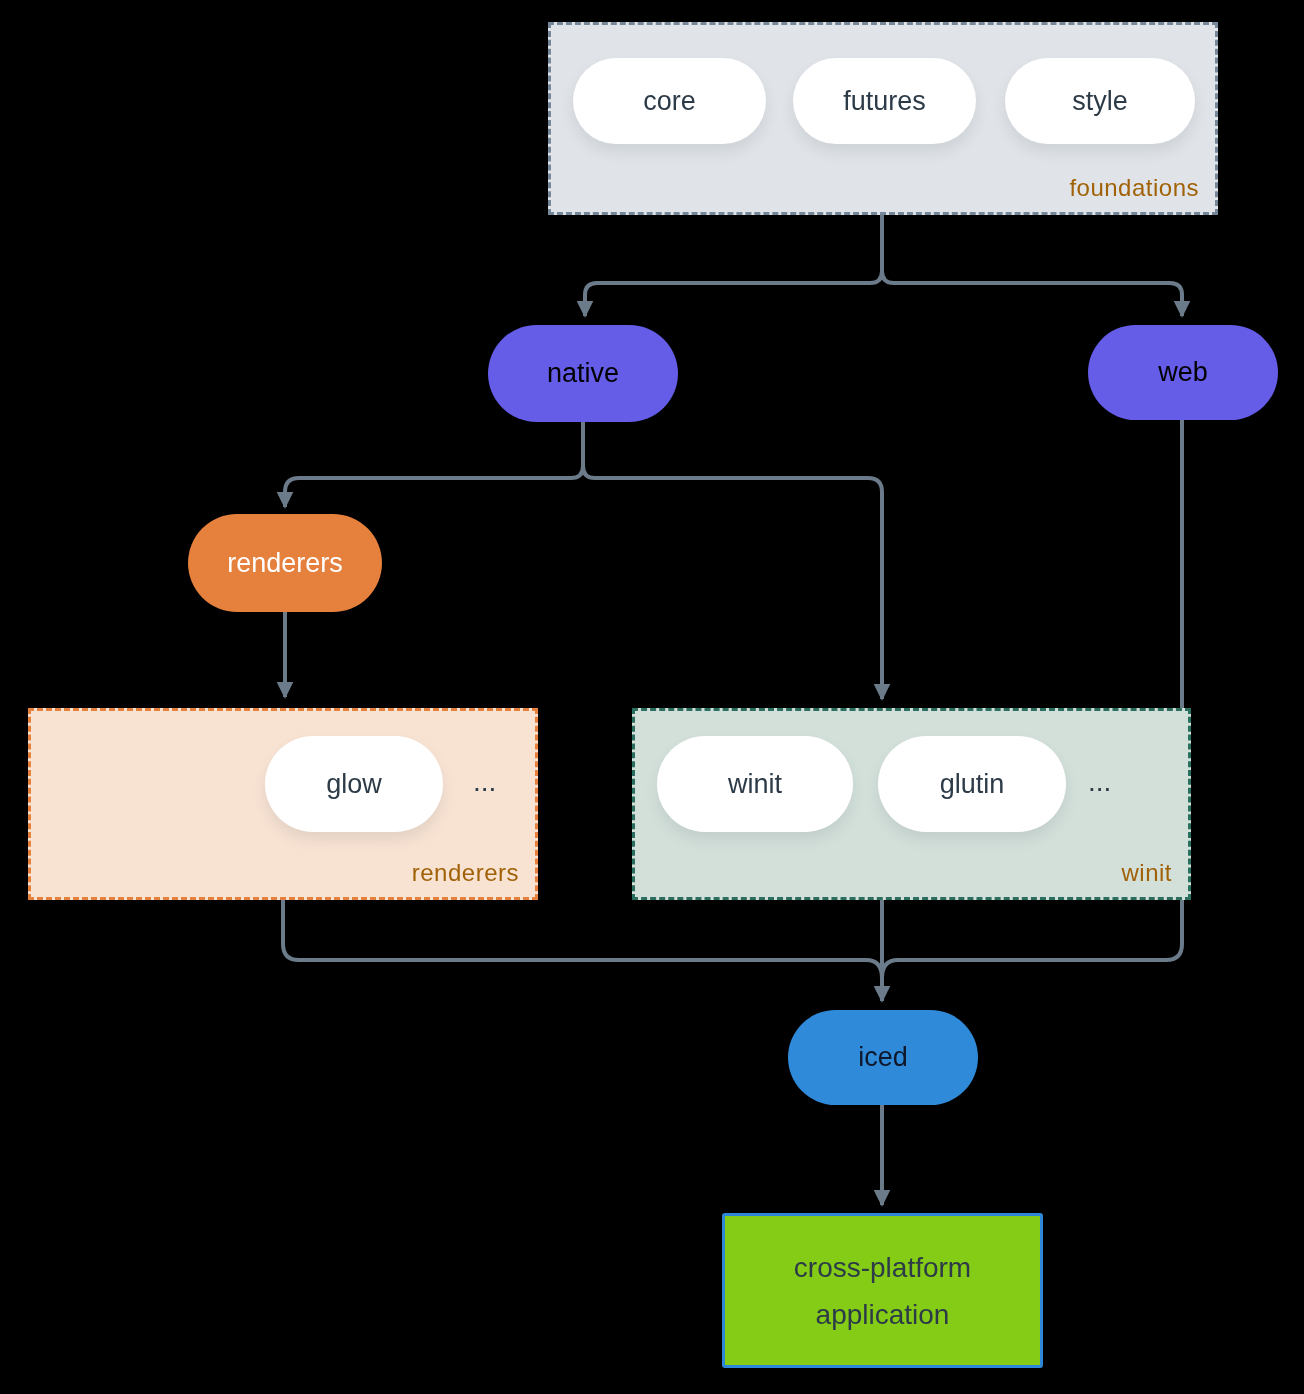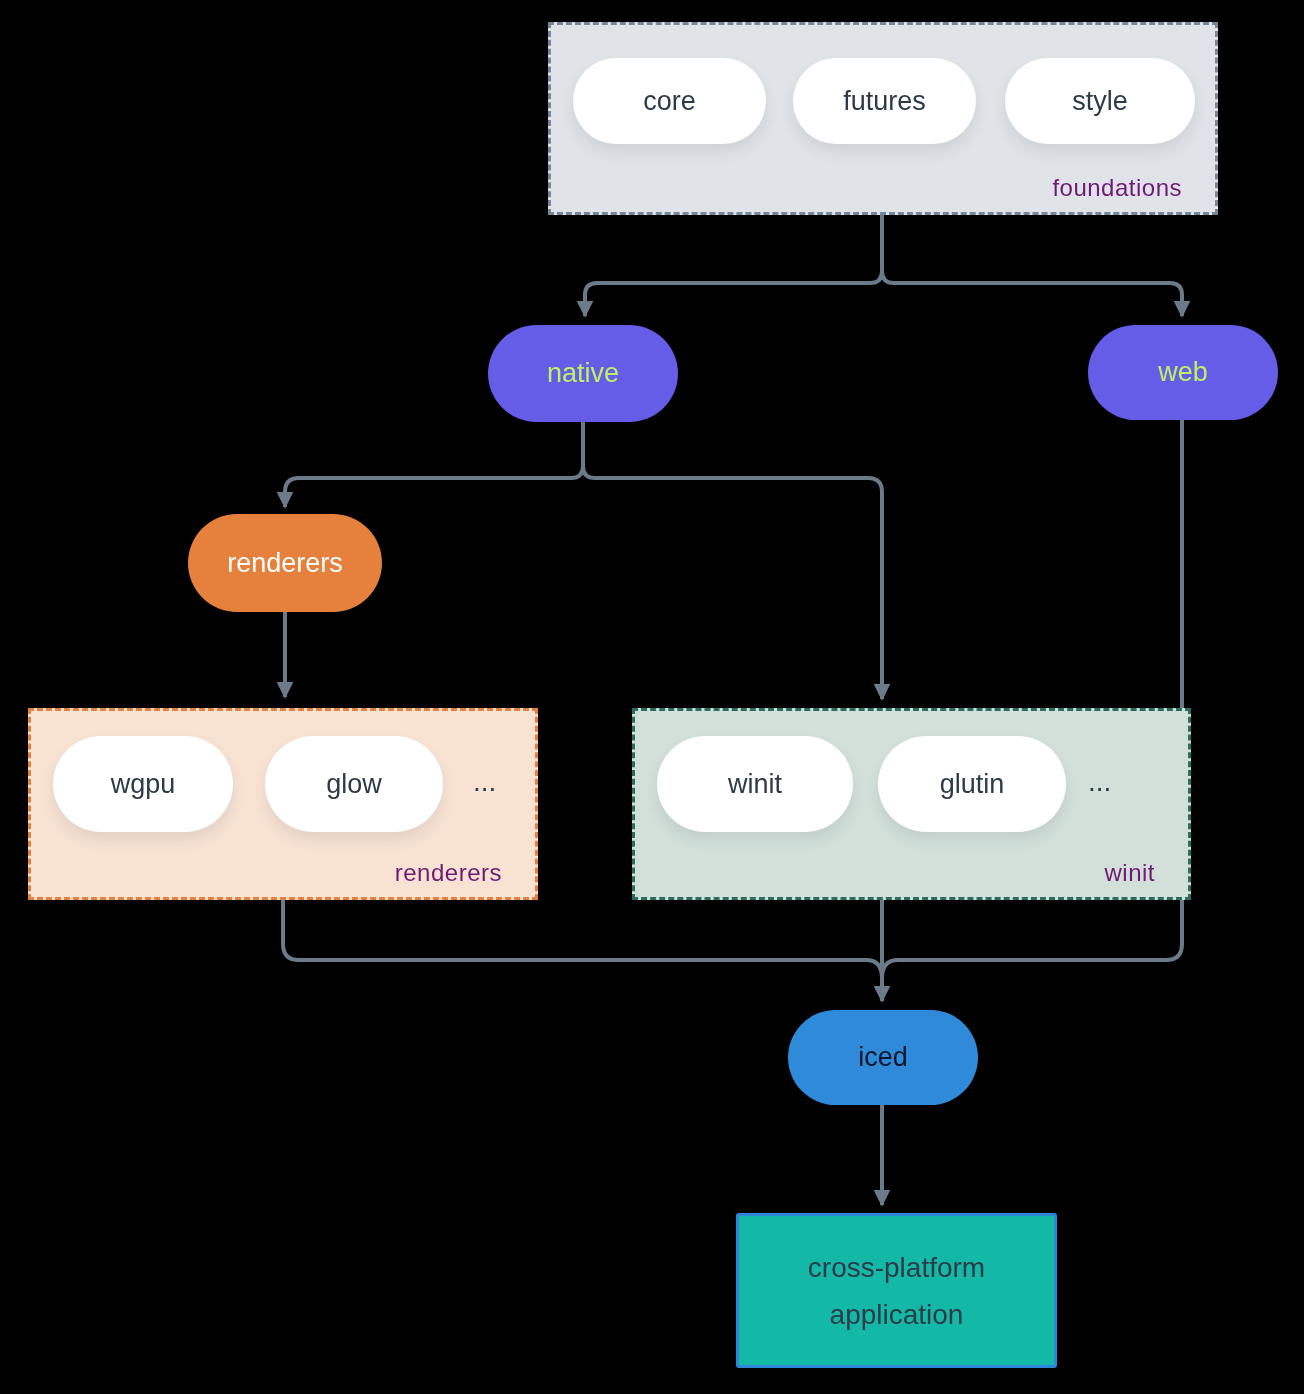--- a/index.html
+++ b/index.html
@@ -33,68 +33,67 @@
     background: #F8E3D3;
     border: 3px dashed #E5813D;
   }
   .group-shells {
     left: 632px; top: 708px; width: 559px; height: 192px;
     background: #D3E0DA;
     border: 3px dashed #2A6E60;
   }
   .group-label {
     position: absolute;
-    right: 33px; bottom: 10px;
+    right: 16px; bottom: 10px;
     font-size: 24px;
-    color: #701a75;
+    color: #a16207;
     letter-spacing: 0.5px;
   }
 
   
   .pill {
     position: absolute;
     box-sizing: border-box;
     border-radius: 50px;
     display: flex;
     align-items: center;
     justify-content: center;
     font-size: 27px;
   }
   .pill-white {
     background: #FFFFFF;
     color: #2C3B47;
     box-shadow: 0 8px 14px rgba(45, 62, 80, 0.10);
   }
-  .pill-purple { background: #655CE8; color: #bef264; }
+  .pill-purple { background: #655CE8; color: #000000; }
   .pill-orange { background: #E5813D; color: #FFFFFF; }
   .pill-blue   { background: #2F8BD9; color: #0f172a; }
 
   .ellipsis {
     position: absolute;
     font-size: 28px;
     color: #2C3B47;
   }
 
   
   .app-box {
     position: absolute;
     left: 722px; top: 1213px; width: 321px; height: 155px;
     box-sizing: border-box;
-    background: #14b8a6;
+    background: #84cc16;
     border: 3px solid #2E86D8;
     border-radius: 3px;
     display: flex;
     align-items: center;
     justify-content: center;
     text-align: center;
     font-size: 28px;
     line-height: 47px;
     color: #2C3B47;
     padding: 0 40px;
-    margin-left: 14px;
   }
 </style>
 </head>
 <body>
 
 <div class="canvas">
 
   <svg class="connectors" viewBox="0 0 1304 1394" xmlns="http://www.w3.org/2000/svg">
     <defs>
       <marker id="arrow" viewBox="0 0 12 12" refX="10" refY="6" markerWidth="5" markerHeight="5" orient="auto-start-reverse">
@@ -142,23 +141,20 @@
 
   <div class="pill pill-purple" style="left:1088px; top:325px; width:190px; height:95px;">
     <span>web</span>
   </div>
 
   <div class="pill pill-orange" style="left:188px; top:514px; width:194px; height:98px;">
     <span>renderers</span>
   </div>
 
   <div class="group group-renderers">
-    <div class="pill pill-white" style="left:22px; top:25px; width:180px; height:96px;">
-      <span>wgpu</span>
-    </div>
     <div class="pill pill-white" style="left:234px; top:25px; width:178px; height:96px;">
       <span>glow</span>
     </div>
     <div class="ellipsis" style="left:442px; top:55px;">...</div>
     <div class="group-label">renderers</div>
   </div>
 
   <div class="group group-shells">
     <div class="pill pill-white" style="left:22px; top:25px; width:196px; height:96px;">
       <span>winit</span>

